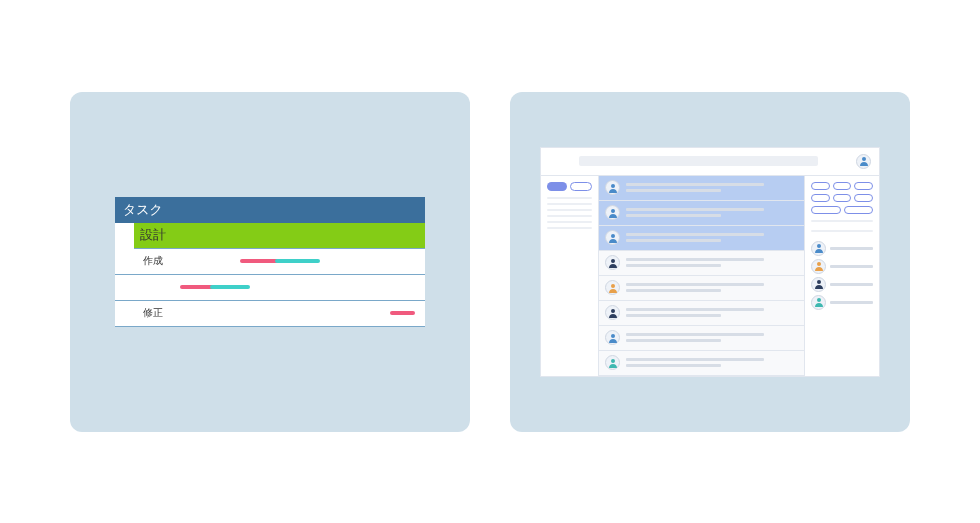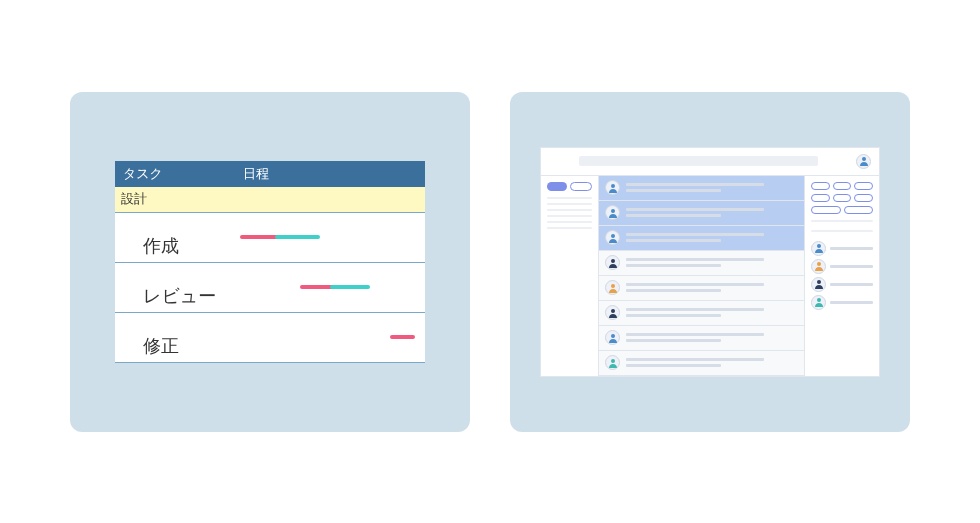--- a/index.html
+++ b/index.html
@@ -39,28 +39,29 @@
   }
   .gantt-header .col-task { width: 120px; padding: 4px 8px; }
   .gantt-header .col-sched { flex: 1; padding: 4px 8px; }
   .gantt-row {
     display: flex;
     border-bottom: 1px solid #7aa8c9;
     align-items: center;
     min-height: 26px;
   }
   .gantt-row.group {
-    background: #fef9c3;
+    background: #84cc16;
     font-weight: 500;
     padding: 3px 6px;
+    margin-left: 19px;
   }
   .gantt-row .task-name {
     width: 120px;
-    padding: 21px 0 4px 28px;
-    font-size: 18px;
+    padding: 4px 0 4px 28px;
+    font-size: 10px;
   }
   .gantt-row .bar-area {
     flex: 1;
     position: relative;
     height: 14px;
   }
   .bar {
     position: absolute;
     height: 4px;
     top: 5px;
@@ -170,33 +171,31 @@
   .side-user { display: flex; align-items: center; gap: 4px; margin-top: 3px; }
   .side-user .text-line { flex: 1; }
 </style>
 </head>
 <body>
 
 <div class="card">
   <div class="gantt">
     <div class="gantt-header">
       <div class="col-task">タスク</div>
-      <div class="col-sched">日程</div>
     </div>
     <div id="gantt-body">
         <div class="gantt-row group">設計</div>
         <div class="gantt-row">
           <div class="task-name">作成</div>
           <div class="bar-area">
             <div class="bar pink" style="left: 5px; width: 55px;"></div>
             <div class="bar teal" style="left: 40px; width: 45px;"></div>
           </div>
         </div>
         <div class="gantt-row">
-          <div class="task-name">レビュー</div>
           <div class="bar-area">
             <div class="bar pink" style="left: 65px; width: 55px;"></div>
             <div class="bar teal" style="left: 95px; width: 40px;"></div>
           </div>
         </div>
         <div class="gantt-row">
           <div class="task-name">修正</div>
           <div class="bar-area">
             <div class="bar pink" style="left: 155px; width: 25px;"></div>
           </div>

